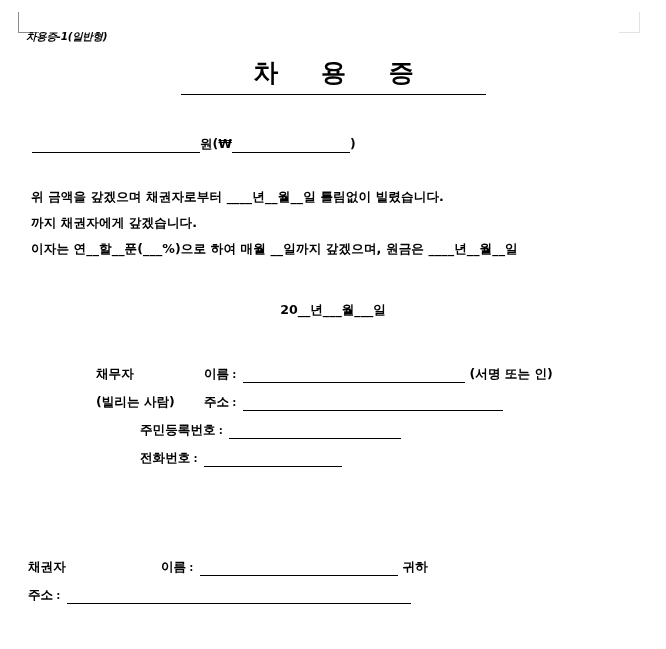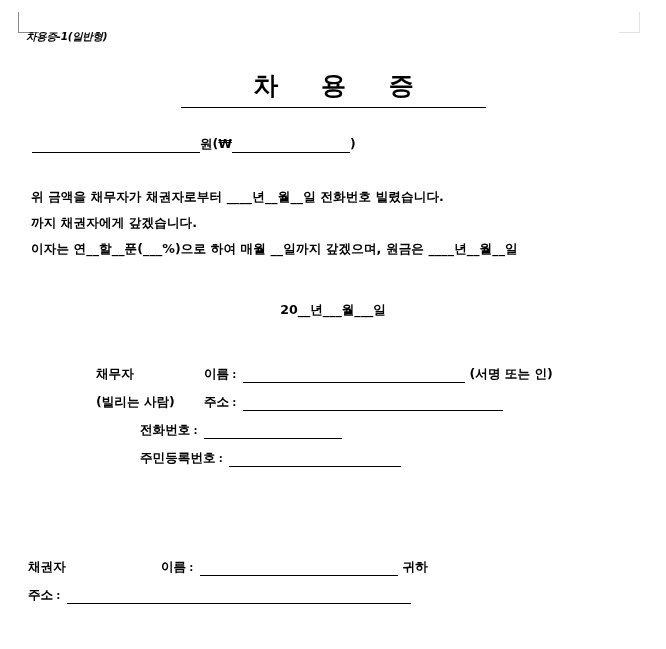--- a/index.html
+++ b/index.html
@@ -61,21 +61,20 @@
     text-align: center;
     border-bottom: 1.6px solid #000;
     padding-bottom: 5px;
   }
   .title-text {
     font-size: 25px;
     font-weight: bold;
     letter-spacing: 17px;
     padding-left: 17px;
     white-space: nowrap;
-    margin-top: 13px;
   }
 
   
   .amount-row {
     position: absolute;
     left: 32px;
     top: 136px;
     width: 350px;
     display: flex;
     align-items: flex-end;
@@ -196,46 +195,46 @@
   </div>
 
   <div class="amount-row">
     <span class="amount-blank-left"></span>
     <span class="amount-label">원(₩</span>
     <span class="amount-blank-right"></span>
     <span class="amount-paren">)</span>
   </div>
 
   <div class="body-block">
-    <div class="body-line">위 금액을 채무자가 채권자로부터 ____년__월__일 전화번호 빌렸습니다.</div>
+    <div class="body-line">위 금액을 갚겠으며 채권자로부터 ____년__월__일 틀림없이 빌렸습니다.</div>
     <div class="body-line">까지 채권자에게 갚겠습니다.</div>
     <div class="body-line">이자는 연__할__푼(___%)으로 하여 매월 __일까지 갚겠으며, 원금은 ____년__월__일</div>
   </div>
 
   <div class="date-line">20__년___월___일</div>
 
   <div class="sig-block debtor-block">
     <div class="sig-row">
       <span class="sig-party">채무자</span>
       <span class="sig-field-label">이름 :</span>
       <span class="sig-rule rule-name"></span>
       <span class="sig-suffix">(서명 또는 인)</span>
     </div>
     <div class="sig-row">
       <span class="sig-party">(빌리는 사람)</span>
       <span class="sig-field-label">주소 :</span>
       <span class="sig-rule rule-addr"></span>
     </div>
     <div class="sig-row">
+      <span class="sig-field-label label-offset-rrn">주민등록번호 :</span>
+      <span class="sig-rule rule-rrn"></span>
+    </div>
+    <div class="sig-row">
       <span class="sig-field-label label-offset-tel">전화번호 :</span>
       <span class="sig-rule rule-tel"></span>
-    </div>
-    <div class="sig-row">
-      <span class="sig-field-label label-offset-rrn">주민등록번호 :</span>
-      <span class="sig-rule rule-rrn"></span>
     </div>
   </div>
 
   <div class="sig-block creditor-block">
     <div class="sig-row">
       <span class="sig-party">채권자</span>
       <span class="sig-field-label">이름 :</span>
       <span class="sig-rule rule-cname"></span>
       <span class="sig-suffix">귀하</span>
     </div>

